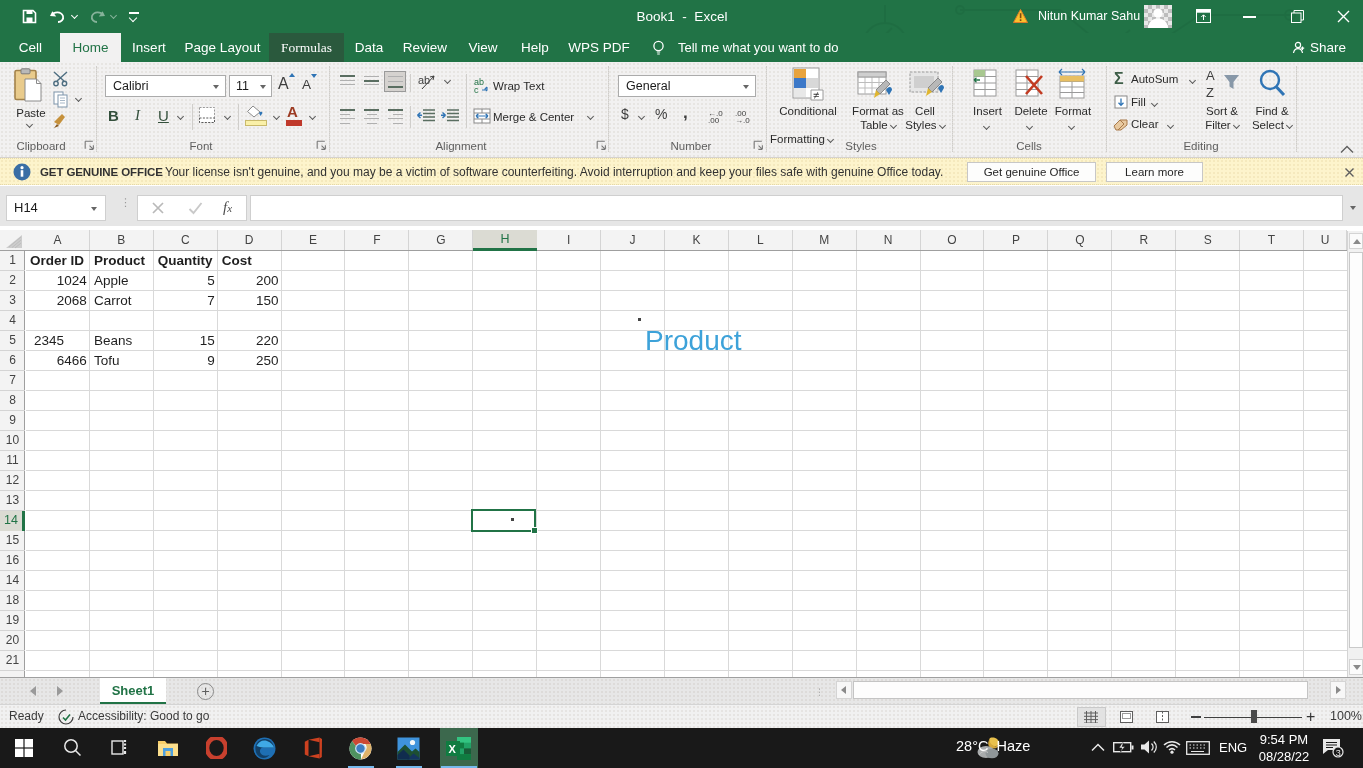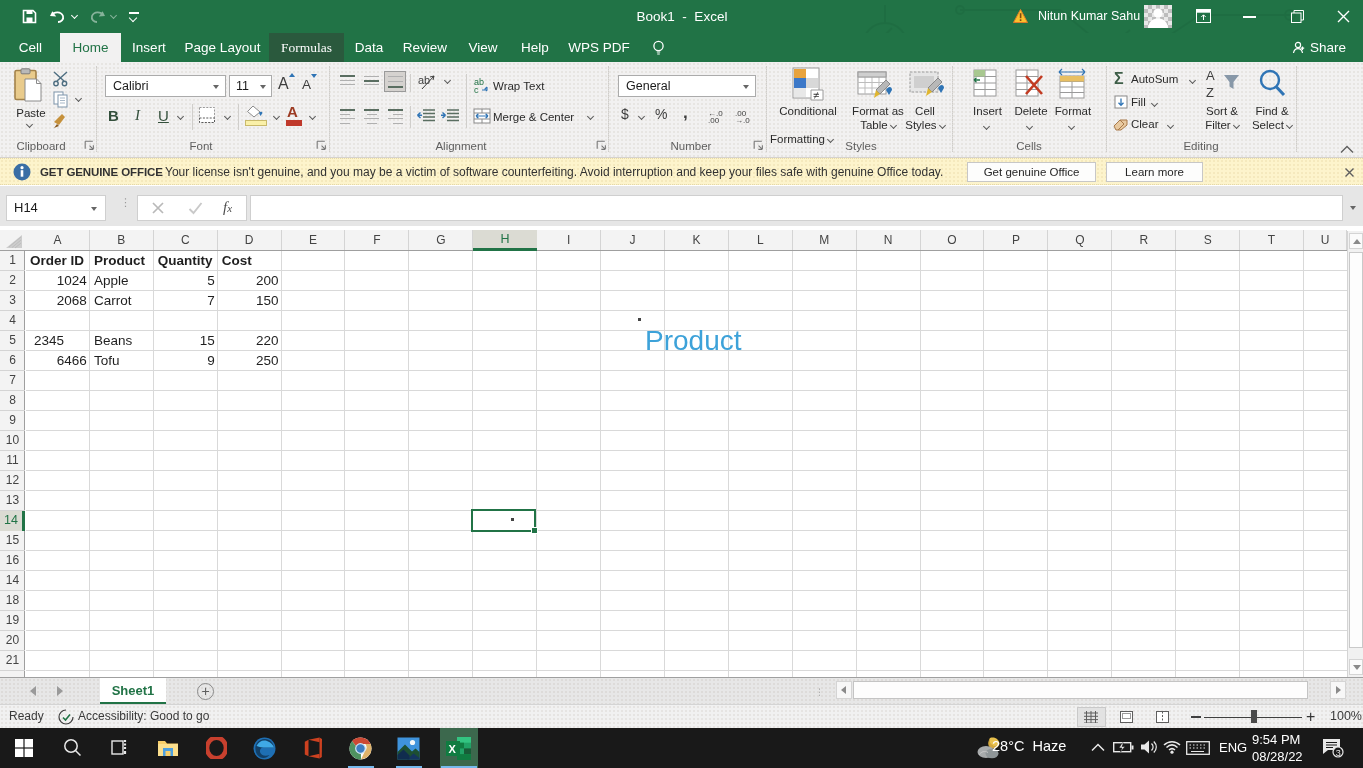--- a/index.html
+++ b/index.html
@@ -124,20 +124,21 @@
   <div class="tab" style="left:269px;width:75px;background:#2a593d;font-family:Liberation Serif, serif;">Formulas</div>
   <div class="tab" style="left:346px;width:46px;">Data</div>
   <div class="tab" style="left:395px;width:60px;">Review</div>
   <div class="tab" style="left:458px;width:50px;">View</div>
   <div class="tab" style="left:512px;width:46px;">Help</div>
   <div class="tab" style="left:562px;width:74px;">WPS PDF</div>
   <svg class="abs" style="left:652px;top:7px" width="13" height="16" viewBox="0 0 13 16">
     <circle cx="6.5" cy="6" r="4.6" fill="none" stroke="#fff" stroke-width="1.3"></circle>
     <path d="M4.8 12 H8.2 M5.2 14 H7.8" stroke="#fff" stroke-width="1.2"></path>
   </svg>
+  <div class="tab" style="left:678px;width:200px;text-align:left;font-size:13px;">Tell me what you want to do</div>
   <svg class="abs" style="left:1292px;top:8px" width="14" height="14" viewBox="0 0 14 14">
     <circle cx="6" cy="4" r="2.6" fill="none" stroke="#fff" stroke-width="1.2"></circle>
     <path d="M1.5 12 C2 8.8, 4 7.6, 6 7.6 C8 7.6, 10 8.8, 10.5 12" fill="none" stroke="#fff" stroke-width="1.2"></path>
     <path d="M10.5 5.5 V9 M8.8 7.2 H12.2" stroke="#fff" stroke-width="1.2"></path>
   </svg>
   <div class="tab" style="left:1310px;width:45px;text-align:left;">Share</div>
 </div>
 <div id="ttl">Book1&nbsp; - &nbsp;Excel</div>
 <div id="ribbon">
   <div class="abs" style="left:0;top:62px;width:1363px;height:96px;background-color:#f2f1f1;background-image:radial-gradient(#e7e5e2 0.8px, transparent 0.9px);background-size:4px 4px;border-bottom:1px solid #d5d2ce"></div>
@@ -620,21 +621,21 @@
   <div class="abs" style="left:396px;top:37.5px;width:26px;height:2.5px;background:#76b9ed"></div>
   <div class="abs" style="left:441px;top:37.5px;width:36px;height:2.5px;background:#76b9ed"></div>
 
   <svg class="abs" style="left:976px;top:8px" width="26" height="24" viewBox="0 0 26 24">
     <path d="M14 2 C19 0.5, 23 3.5, 23.5 8 C21.5 10.5, 17.5 11, 15 9 C12.8 7, 12.8 4, 14 2 Z" fill="#e8c04c"></path>
     <path d="M14 2 C13 5, 14 8, 17 9.5 C19.5 10.8, 22 10, 23.5 8 C23 11, 20 13, 16.5 12.5 C13 11.9, 11.5 8.5, 12.5 5.5 C12.9 4, 13.4 3, 14 2 Z" fill="#d4a83c"></path>
     <ellipse cx="10" cy="16" rx="8.5" ry="6" fill="#a8abac"></ellipse>
     <ellipse cx="16" cy="17.5" rx="6.5" ry="4.8" fill="#8f9698"></ellipse>
     <path d="M3 19 C5 15.5, 9 14.5, 12 16.5" stroke="#c8c8c8" stroke-width="1" fill="none"></path>
   </svg>
-  <div class="abs" style="left:992px;top:10px;font-size:14.5px;color:#fff">28°C &nbsp;Haze</div>
+  <div class="abs" style="left:956px;top:10px;font-size:14.5px;color:#fff">28°C &nbsp;Haze</div>
   <svg class="abs" style="left:1091px;top:15px" width="14" height="9" viewBox="0 0 14 9">
       <path d="M1 7.5 L7 1.5 L13 7.5" fill="none" stroke="#e8e8e8" stroke-width="1.5"></path>
     </svg>
   <svg class="abs" style="left:1113px;top:12px" width="21" height="14" viewBox="0 0 21 14">
     <rect x="0.7" y="2.7" width="17" height="9" fill="none" stroke="#e8e8e8" stroke-width="1.4"></rect>
     <rect x="18.5" y="5.5" width="2" height="4" fill="#e8e8e8"></rect>
     <path d="M9 3 L6 8 H9 L7.5 12 L12 6.5 H9 L10.5 3 Z" fill="#e8e8e8" stroke="#191919" stroke-width=".6"></path>
   </svg>
   <svg class="abs" style="left:1140px;top:11px" width="18" height="16" viewBox="0 0 18 16">
     <path d="M1 5.5 H4.5 L9 1.5 V14.5 L4.5 10.5 H1 Z" fill="#e8e8e8"></path>
@@ -642,20 +643,20 @@
   </svg>
   <svg class="abs" style="left:1163px;top:12px" width="18" height="14" viewBox="0 0 18 14">
     <path d="M1 5 C5.5 0.5, 12.5 0.5, 17 5 M3.5 7.5 C7 4.2, 11 4.2, 14.5 7.5 M6 10 C8 8.2, 10 8.2, 12 10" stroke="#e8e8e8" stroke-width="1.5" fill="none"></path>
     <circle cx="9" cy="12.2" r="1.6" fill="#e8e8e8"></circle>
   </svg>
   <svg class="abs" style="left:1186px;top:13px" width="24" height="14" viewBox="0 0 24 14">
     <rect x="0.7" y="0.7" width="22.6" height="12.6" fill="none" stroke="#e8e8e8" stroke-width="1.3"></rect>
     <path d="M3.5 4 H5 M7 4 H8.5 M10.5 4 H12 M14 4 H15.5 M17.5 4 H19 M3.5 7 H5 M7 7 H8.5 M10.5 7 H12 M14 7 H15.5 M17.5 7 H19 M5 10.5 H18" stroke="#e8e8e8" stroke-width="1.2"></path>
   </svg>
   <div class="abs" style="left:1219px;top:12px;font-size:13px;color:#fff">ENG</div>
-  <div class="abs" style="left:1252px;top:3px;width:64px;text-align:left;font-size:13px;color:#fff;line-height:17px">9:54 PM<br>08/28/22</div>
+  <div class="abs" style="left:1252px;top:3px;width:64px;text-align:center;font-size:13px;color:#fff;line-height:17px">9:54 PM<br>08/28/22</div>
   <svg class="abs" style="left:1322px;top:10px" width="22" height="20" viewBox="0 0 22 20">
     <path d="M1 1 H18 V12 H6 L1 16 Z" fill="#e8e8e8"></path>
     <path d="M4 4.5 H15 M4 7 H15 M4 9.5 H11" stroke="#191919" stroke-width="1"></path>
     <circle cx="16" cy="14" r="5" fill="#191919" stroke="#e8e8e8" stroke-width="1.2"></circle>
     <text x="13.8" y="17.5" font-size="9" fill="#e8e8e8" font-family="Liberation Sans">3</text>
   </svg>
 </div>
 
 </body></html>

